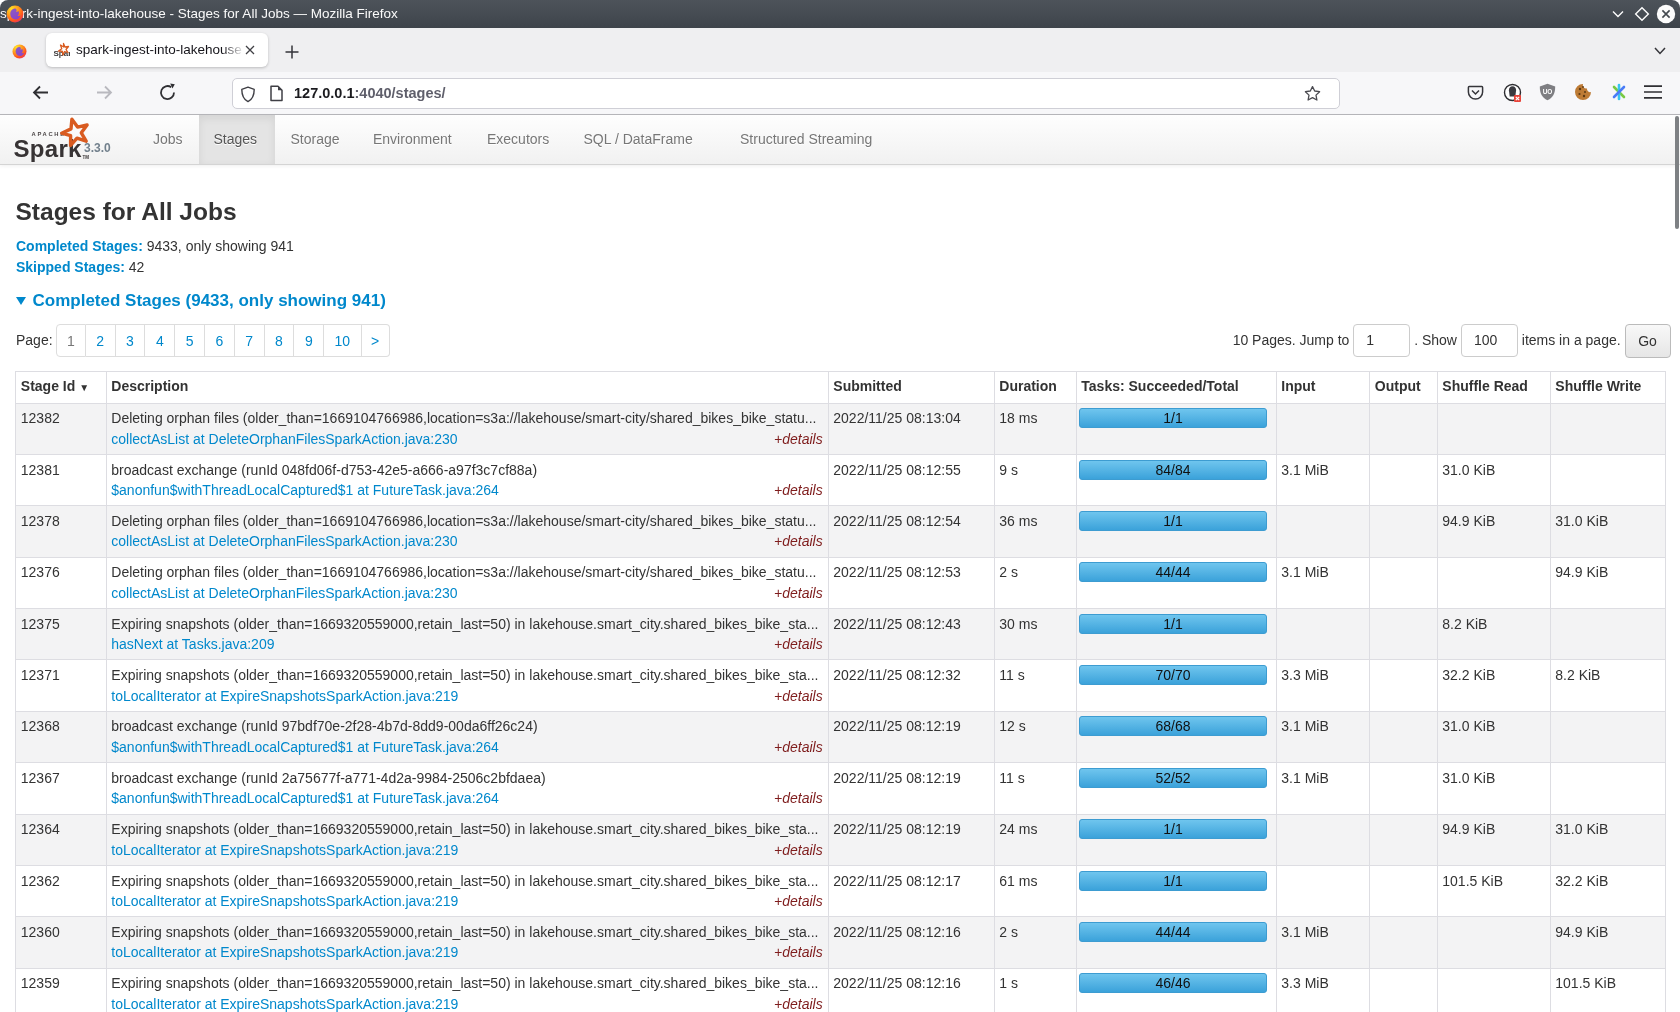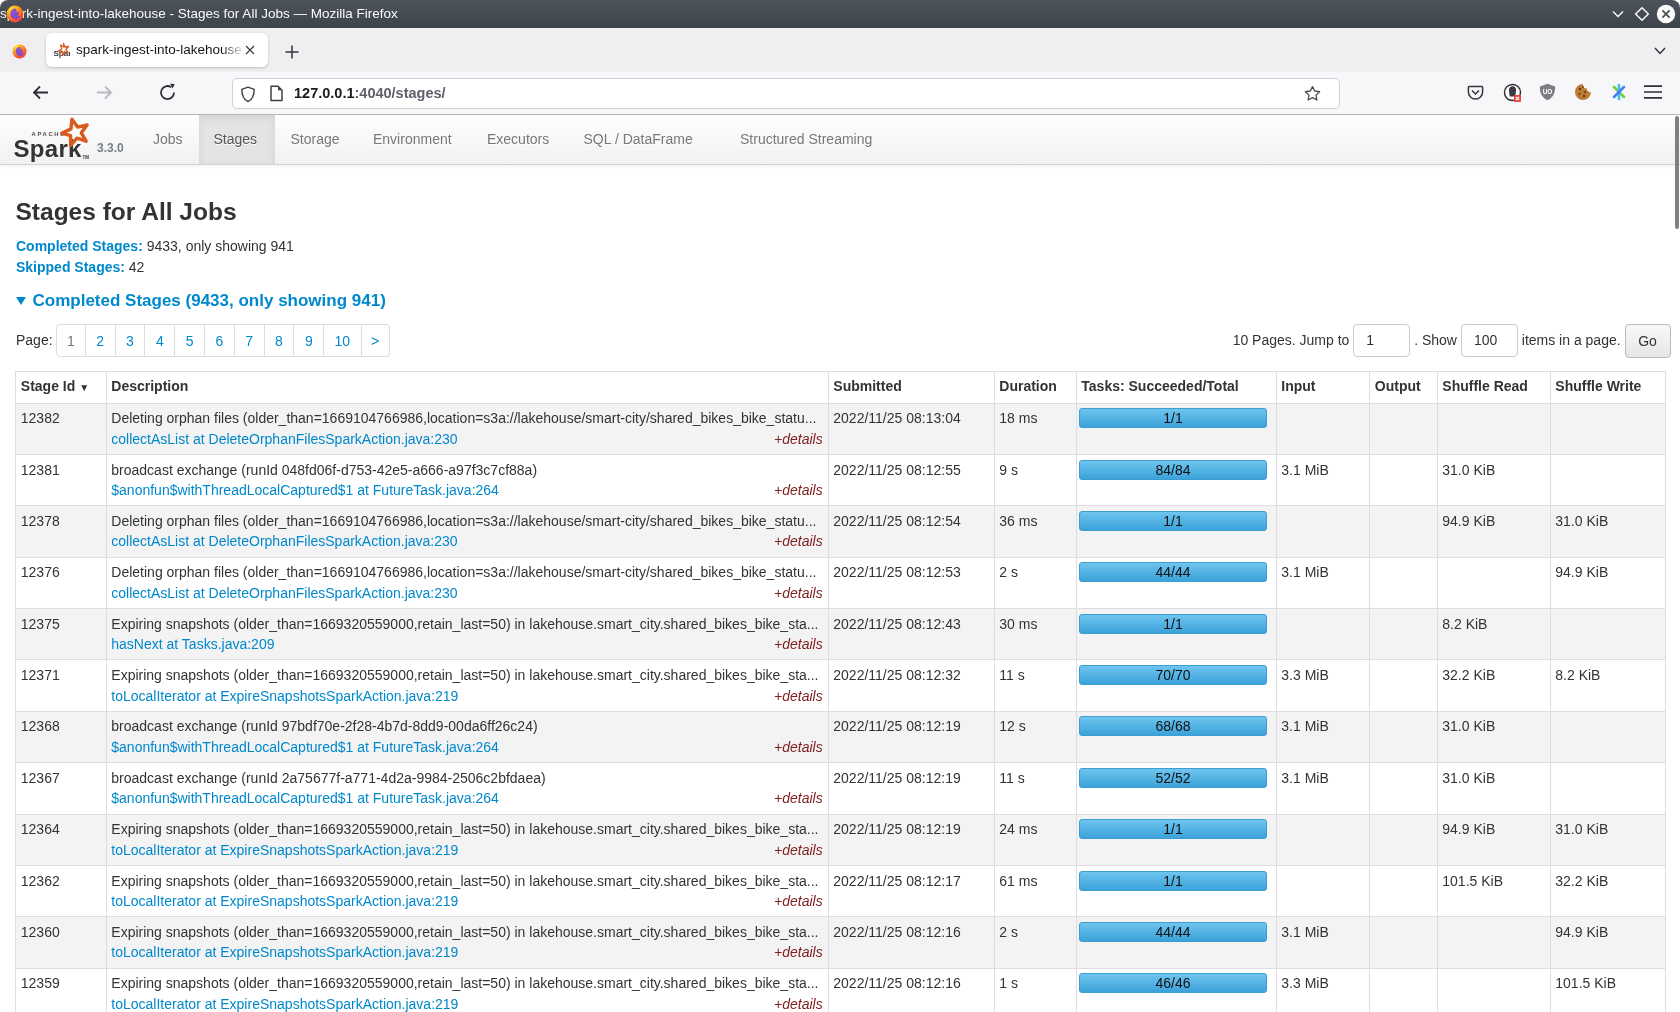--- a/index.html
+++ b/index.html
@@ -30,21 +30,21 @@
 #navbar { position:absolute; left:0; top:0; width:1680px; height:50px;
   background:linear-gradient(#fefefe, #f1f1f1); border-bottom:1px solid #d4d4d4;
   box-shadow:0 1px 4px rgba(0,0,0,.065); }
 .navitem { position:absolute; top:0; height:49px; line-height:48.5px; font-size:14px;
   color:#777; text-shadow:0 1px 0 #fff; }
 #navactive { position:absolute; left:198.5px; top:0; width:76.5px; height:49px;
   background:#e4e4e4; box-shadow:inset 0 3px 8px rgba(0,0,0,.08); }
 #navapp { position:absolute; top:0; right:14px; height:49px; line-height:46px;
   font-size:15px; color:#808387; }
 #navapp b { color:#62666a; }
-#version { position:absolute; left:97px; top:0; height:49px; line-height:66px;
+#version { position:absolute; left:84px; top:0; height:49px; line-height:66px;
   font-size:12px; font-weight:bold; color:#72808c; }
 h3.title { position:absolute; left:15.5px; top:82.5px; font-size:24.5px; font-weight:bold;
   color:#333; line-height:28px; }
 #counts { position:absolute; left:16px; top:121px; font-size:14px; line-height:20.5px;
   color:#333; }
 #counts a { color:#0088cc; font-weight:bold; text-decoration:none; }
 #h4c { position:absolute; left:15.5px; top:176px; font-size:17px; font-weight:bold;
   color:#0088cc; line-height:20px; }
 #h4c .arrow { display:inline-block; width:0; height:0; border-left:5.6px solid transparent;
   border-right:5.6px solid transparent; border-top:8px solid #0088cc; margin-right:7px;

